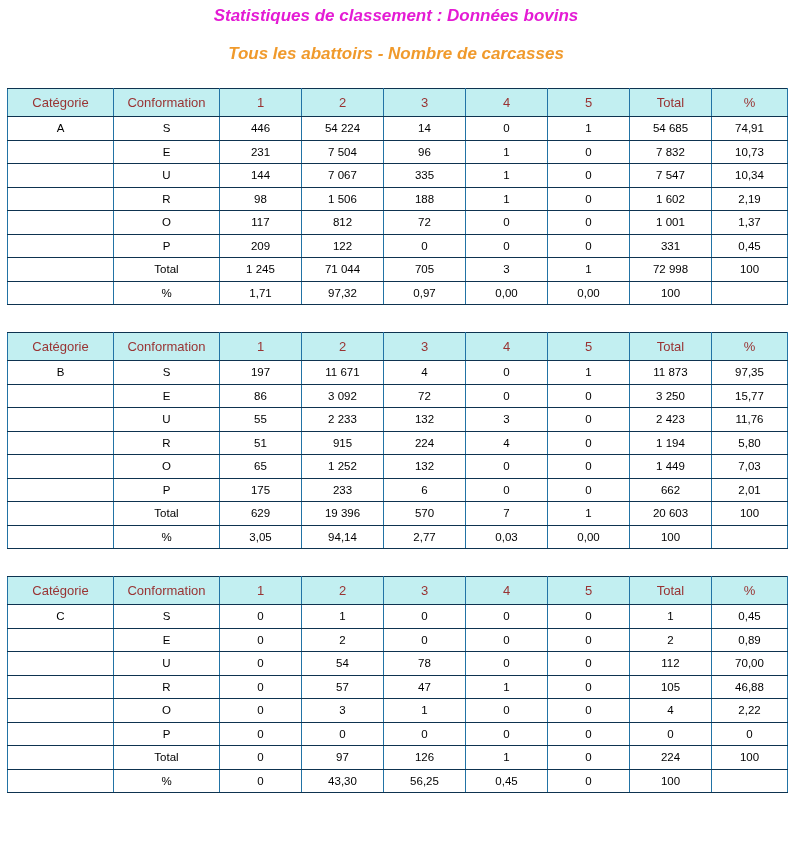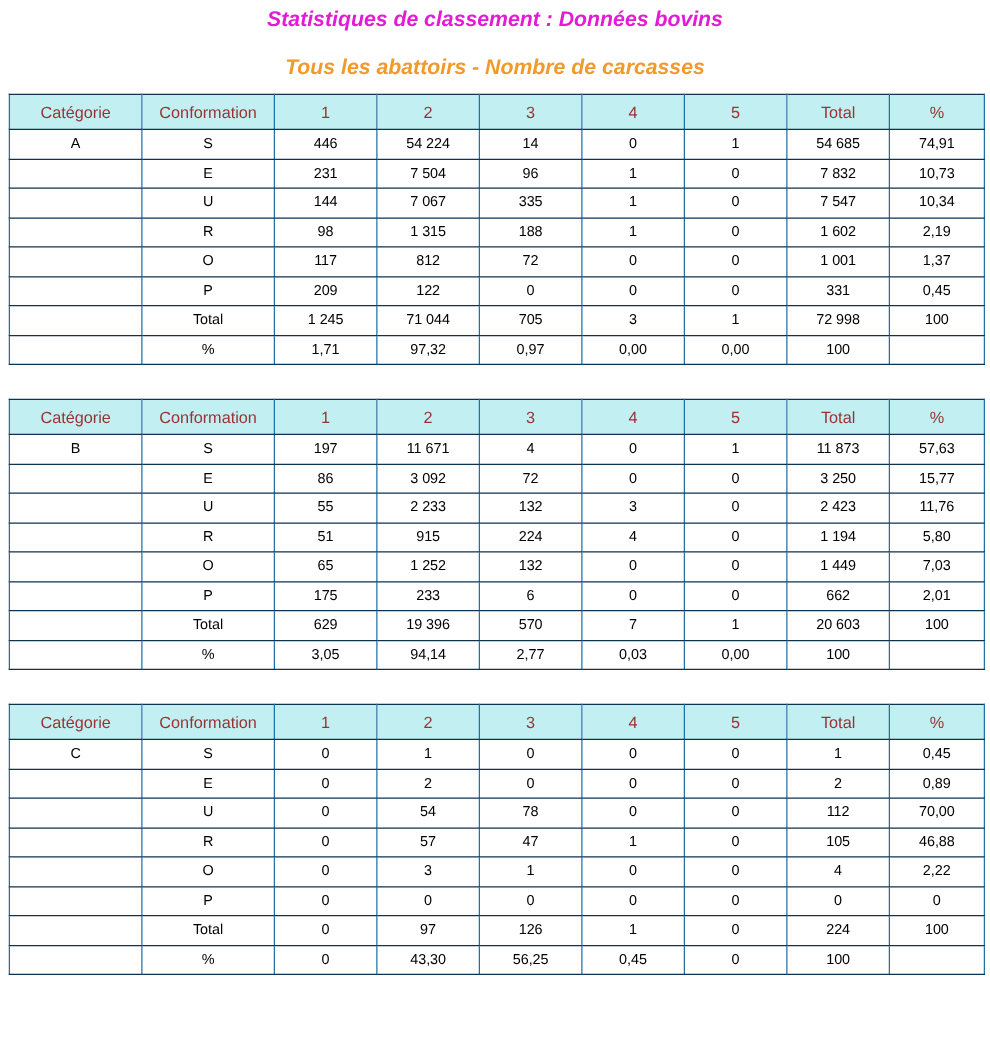--- a/index.html
+++ b/index.html
@@ -14,21 +14,21 @@
     font-weight: bold;
     font-style: italic;
     font-size: 17px;
     line-height: 16px;
     text-align: center;
   }
   .t1 { margin: 8px 0 0 0;  color: var(--c-title1, #E41BD4); }
   .t2 { margin: 23px 0 0 0; color: var(--c-title2, #1B1BCE); }
   .t3 { margin: 22px 0 0 0; color: var(--c-title3, #F09A2C); }
 
-  .tables-wrap { margin-top: 13px; }
+  .tables-wrap { margin-top: 26px; }
 
   table.stats {
     border-collapse: collapse;
     table-layout: fixed;
     margin: 0 0 27px 7px;
     border: 1.5px solid var(--c-bh, #0E3350);
   }
   table.stats th, table.stats td {
     border-left: 1.5px solid var(--c-bv, #2273A5);
     border-right: 1.5px solid var(--c-bv, #2273A5);
@@ -119,21 +119,21 @@
           <td>335</td>
           <td>1</td>
           <td>0</td>
           <td>7 547</td>
           <td>10,34</td>
         </tr>
         <tr>
           <td></td>
           <td>R</td>
           <td>98</td>
-          <td>1 315</td>
+          <td>1 506</td>
           <td>188</td>
           <td>1</td>
           <td>0</td>
           <td>1 602</td>
           <td>2,19</td>
         </tr>
         <tr>
           <td></td>
           <td>O</td>
           <td>117</td>
@@ -207,21 +207,21 @@
       <tbody>
         <tr>
           <td>B</td>
           <td>S</td>
           <td>197</td>
           <td>11 671</td>
           <td>4</td>
           <td>0</td>
           <td>1</td>
           <td>11 873</td>
-          <td>57,63</td>
+          <td>97,35</td>
         </tr>
         <tr>
           <td></td>
           <td>E</td>
           <td>86</td>
           <td>3 092</td>
           <td>72</td>
           <td>0</td>
           <td>0</td>
           <td>3 250</td>

